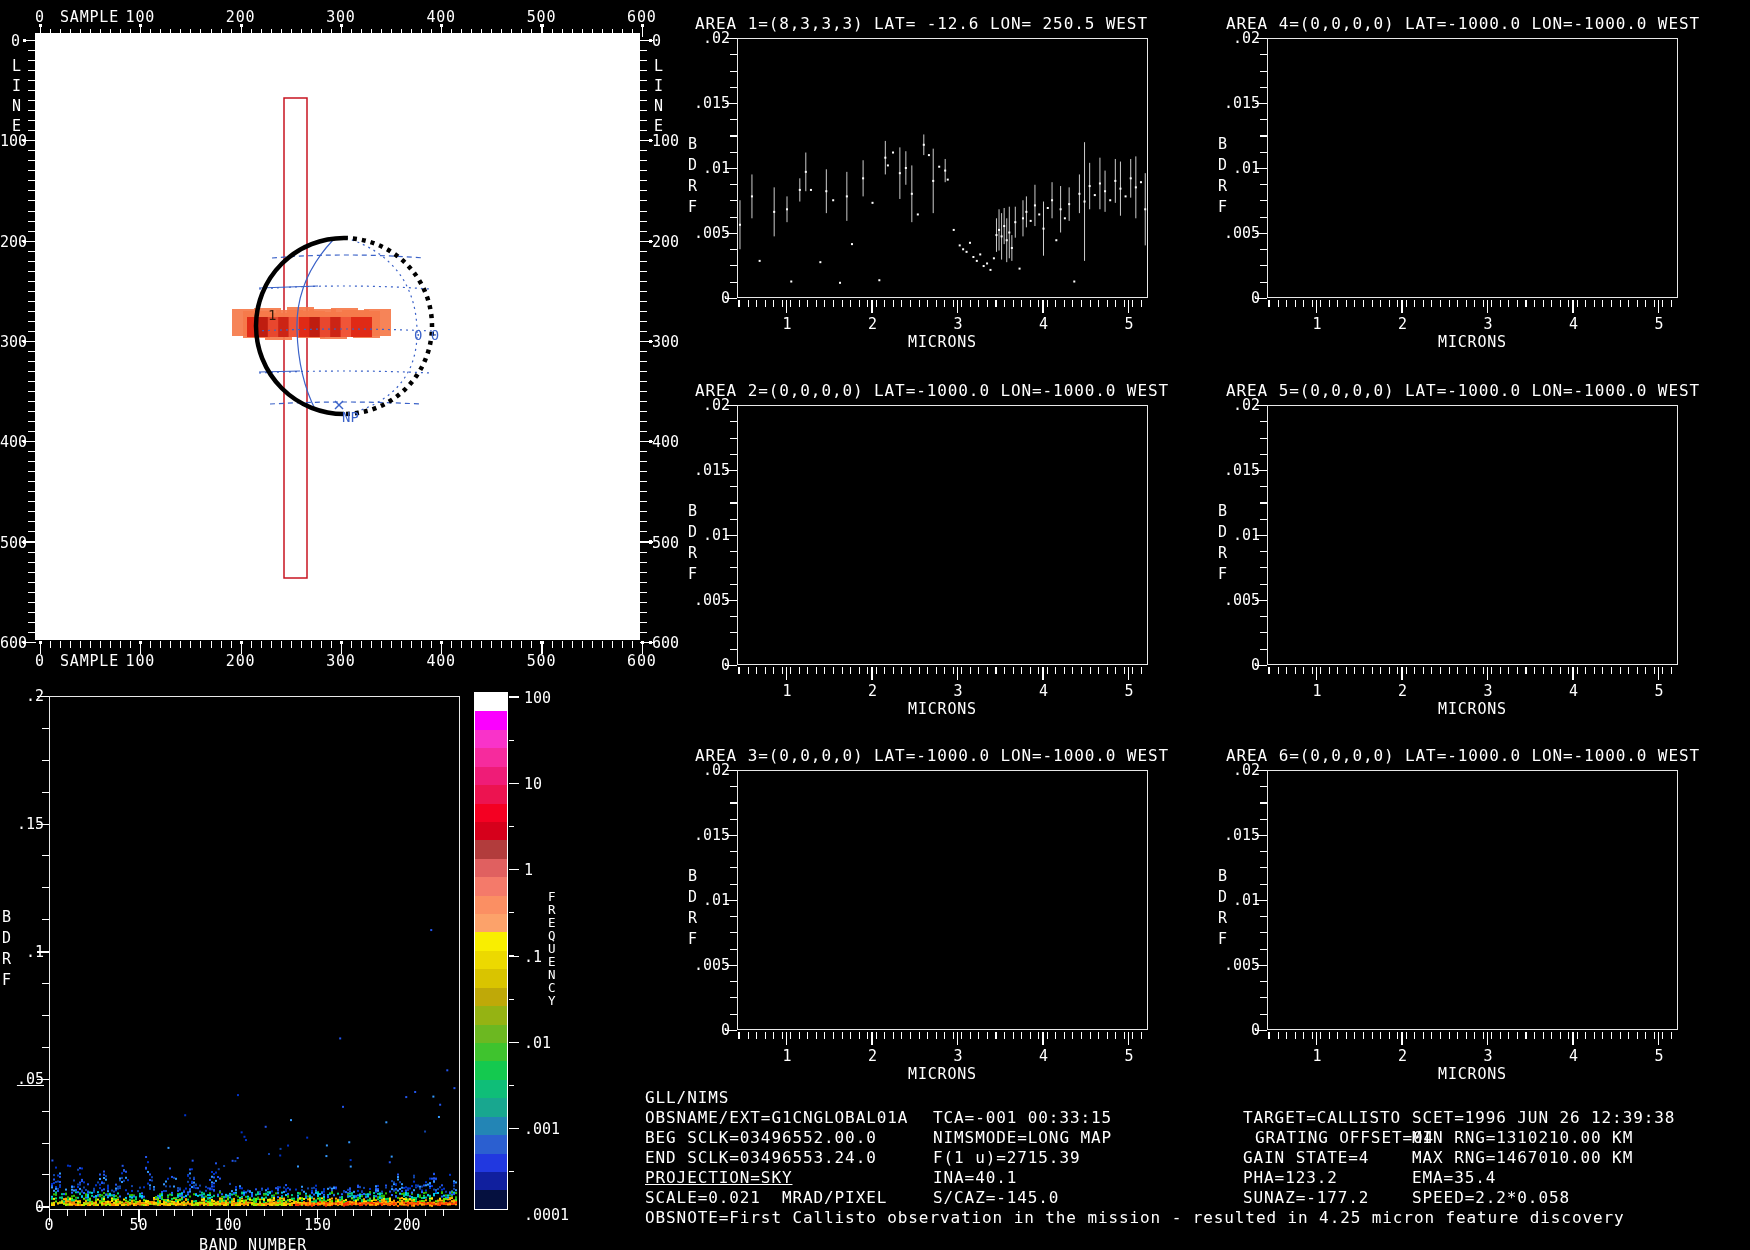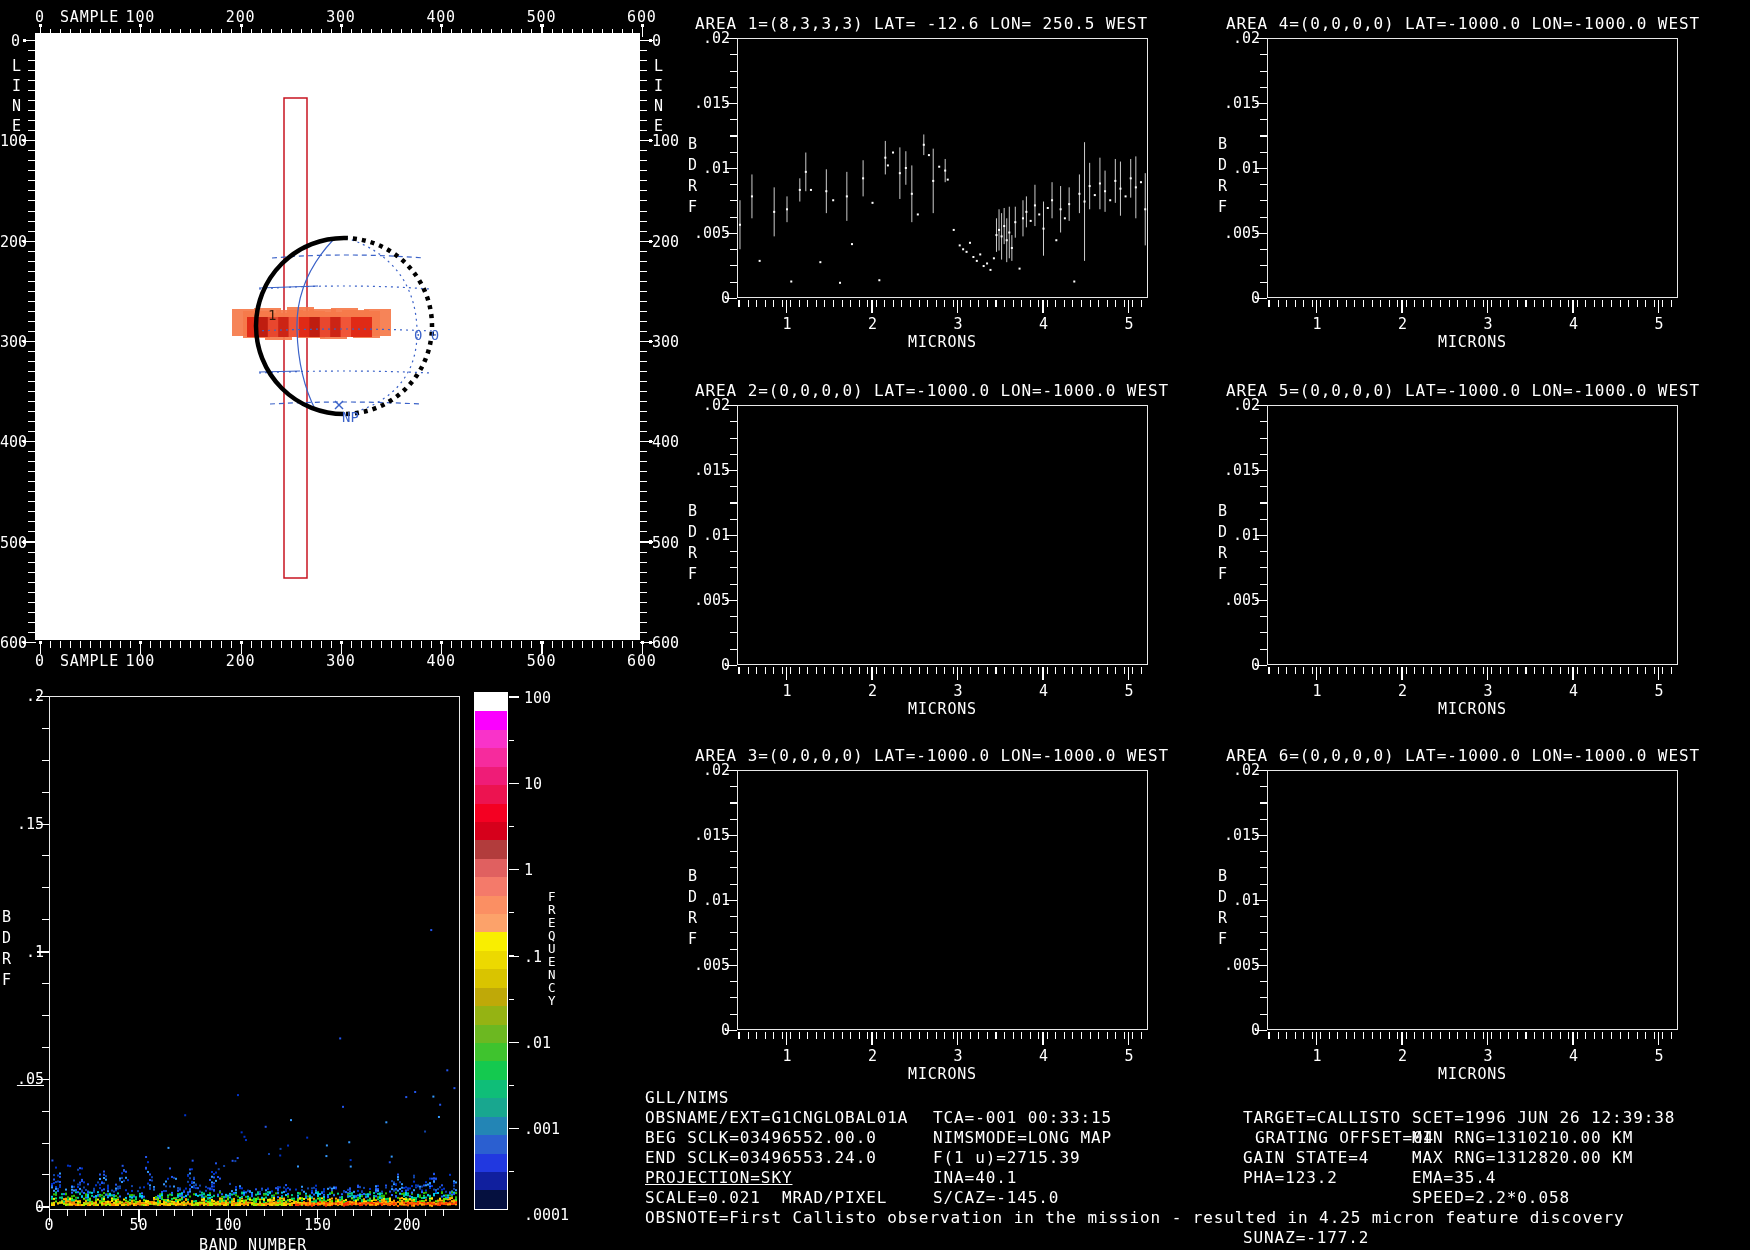--- a/index.html
+++ b/index.html
@@ -2564,23 +2564,23 @@
     <div style="position: absolute; left: 933px; top: 1108px; font-size: 16px; letter-spacing: 0.9px; white-space: pre;">TCA=-001 00:33:15</div>
     <div style="position: absolute; left: 1243px; top: 1108px; font-size: 16px; letter-spacing: 0.9px; white-space: pre;">TARGET=CALLISTO</div>
     <div style="position: absolute; left: 1412px; top: 1108px; font-size: 16px; letter-spacing: 0.9px; white-space: pre;">SCET=1996 JUN 26 12:39:38</div>
     <div style="position: absolute; left: 645px; top: 1128px; font-size: 16px; letter-spacing: 0.9px; white-space: pre;">BEG SCLK=03496552.00.0</div>
     <div style="position: absolute; left: 933px; top: 1128px; font-size: 16px; letter-spacing: 0.9px; white-space: pre;">NIMSMODE=LONG MAP</div>
     <div style="position: absolute; left: 1243px; top: 1128px; font-size: 16px; letter-spacing: 0.9px; white-space: pre; margin-left: 12px;">GRATING OFFSET=04</div>
     <div style="position: absolute; left: 1412px; top: 1128px; font-size: 16px; letter-spacing: 0.9px; white-space: pre;">MIN RNG=1310210.00 KM</div>
     <div style="position: absolute; left: 645px; top: 1148px; font-size: 16px; letter-spacing: 0.9px; white-space: pre;">END SCLK=03496553.24.0</div>
     <div style="position: absolute; left: 933px; top: 1148px; font-size: 16px; letter-spacing: 0.9px; white-space: pre;">F(1 u)=2715.39</div>
     <div style="position: absolute; left: 1243px; top: 1148px; font-size: 16px; letter-spacing: 0.9px; white-space: pre;">GAIN STATE=4</div>
-    <div style="position: absolute; left: 1412px; top: 1148px; font-size: 16px; letter-spacing: 0.9px; white-space: pre;">MAX RNG=1312820.00 KM</div>
+    <div style="position: absolute; left: 1412px; top: 1148px; font-size: 16px; letter-spacing: 0.9px; white-space: pre;">MAX RNG=1467010.00 KM</div>
     <div style="position: absolute; left: 645px; top: 1168px; font-size: 16px; letter-spacing: 0.9px; white-space: pre; text-decoration: underline;">PROJECTION=SKY</div>
     <div style="position: absolute; left: 933px; top: 1168px; font-size: 16px; letter-spacing: 0.9px; white-space: pre;">INA=40.1</div>
     <div style="position: absolute; left: 1243px; top: 1168px; font-size: 16px; letter-spacing: 0.9px; white-space: pre;">PHA=123.2</div>
     <div style="position: absolute; left: 1412px; top: 1168px; font-size: 16px; letter-spacing: 0.9px; white-space: pre;">EMA=35.4</div>
     <div style="position: absolute; left: 645px; top: 1188px; font-size: 16px; letter-spacing: 0.9px; white-space: pre;">SCALE=0.021  MRAD/PIXEL</div>
     <div style="position: absolute; left: 933px; top: 1188px; font-size: 16px; letter-spacing: 0.9px; white-space: pre;">S/CAZ=-145.0</div>
-    <div style="position: absolute; left: 1243px; top: 1188px; font-size: 16px; letter-spacing: 0.9px; white-space: pre; margin-top: 40px;">SUNAZ=-177.2</div>
+    <div style="position: absolute; left: 1243px; top: 1188px; font-size: 16px; letter-spacing: 0.9px; white-space: pre;">SUNAZ=-177.2</div>
     <div style="position: absolute; left: 1412px; top: 1188px; font-size: 16px; letter-spacing: 0.9px; white-space: pre;">SPEED=2.2*0.058</div>
     <div style="position: absolute; left: 645px; top: 1208px; font-size: 16px; letter-spacing: 0.9px; white-space: pre;">OBSNOTE=First Callisto observation in the mission - resulted in 4.25 micron feature discovery</div>
   </div>
 
 </body></html>

